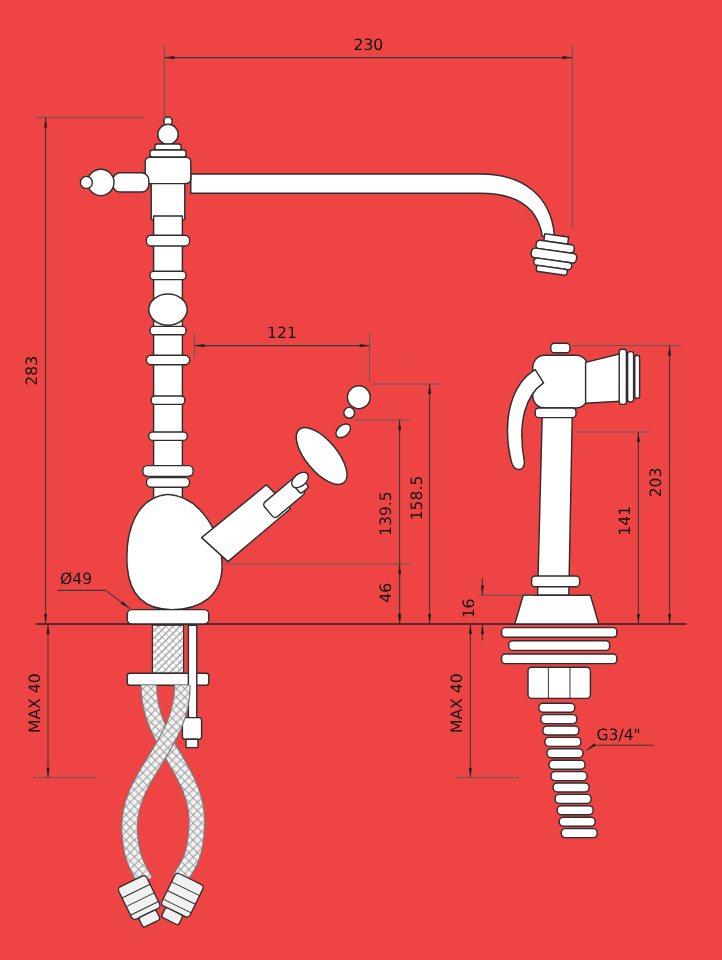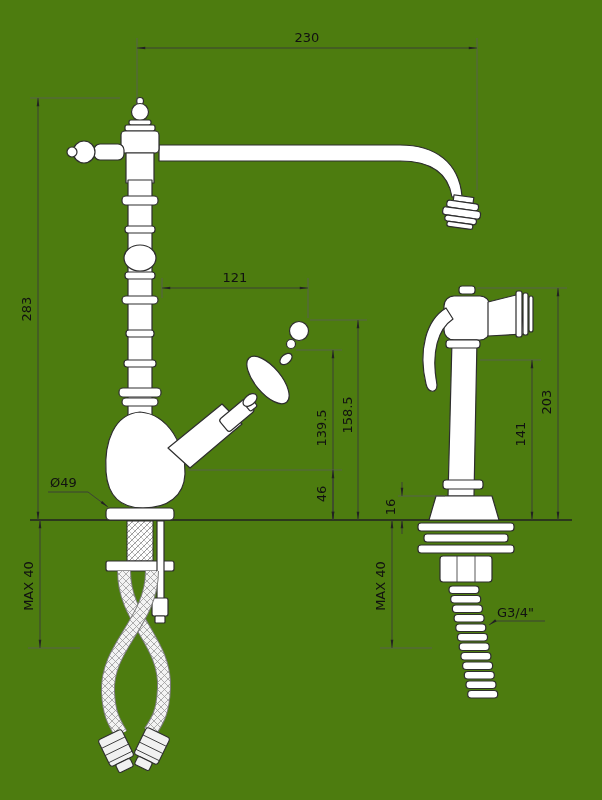--- a/index.html
+++ b/index.html
@@ -1,16 +1,16 @@
 <!DOCTYPE html>
 <html><head>
 <meta charset="utf-8">
 <style>
   html,body{margin:0;padding:0;background:#ffffff;}
-  .sheet{position:relative;width:602px;height:800px;background:#4d7c0f;overflow:hidden;
+  .sheet{position:relative;width:602px;height:800px;background:#ef4444;overflow:hidden;
          font-family:"DejaVu Sans","Liberation Sans",sans-serif;}
   svg{display:block;}
   .obj{fill:#ffffff;stroke:#2e2e2e;stroke-width:1.2;stroke-linejoin:round;}
   .objfill{fill:#f1f1f1;stroke:#2e2e2e;stroke-width:1.1;stroke-linejoin:round;}
   .dim{stroke:#3a3a3a;stroke-width:0.9;fill:none;}
   .ext{stroke:#5a5a5a;stroke-width:0.8;fill:none;}
   .deck{stroke:#222;stroke-width:1.4;fill:none;}
   .dtext{font-size:13px;fill:#111;}
   .facet{stroke:#2e2e2e;stroke-width:0.8;}
 </style>

